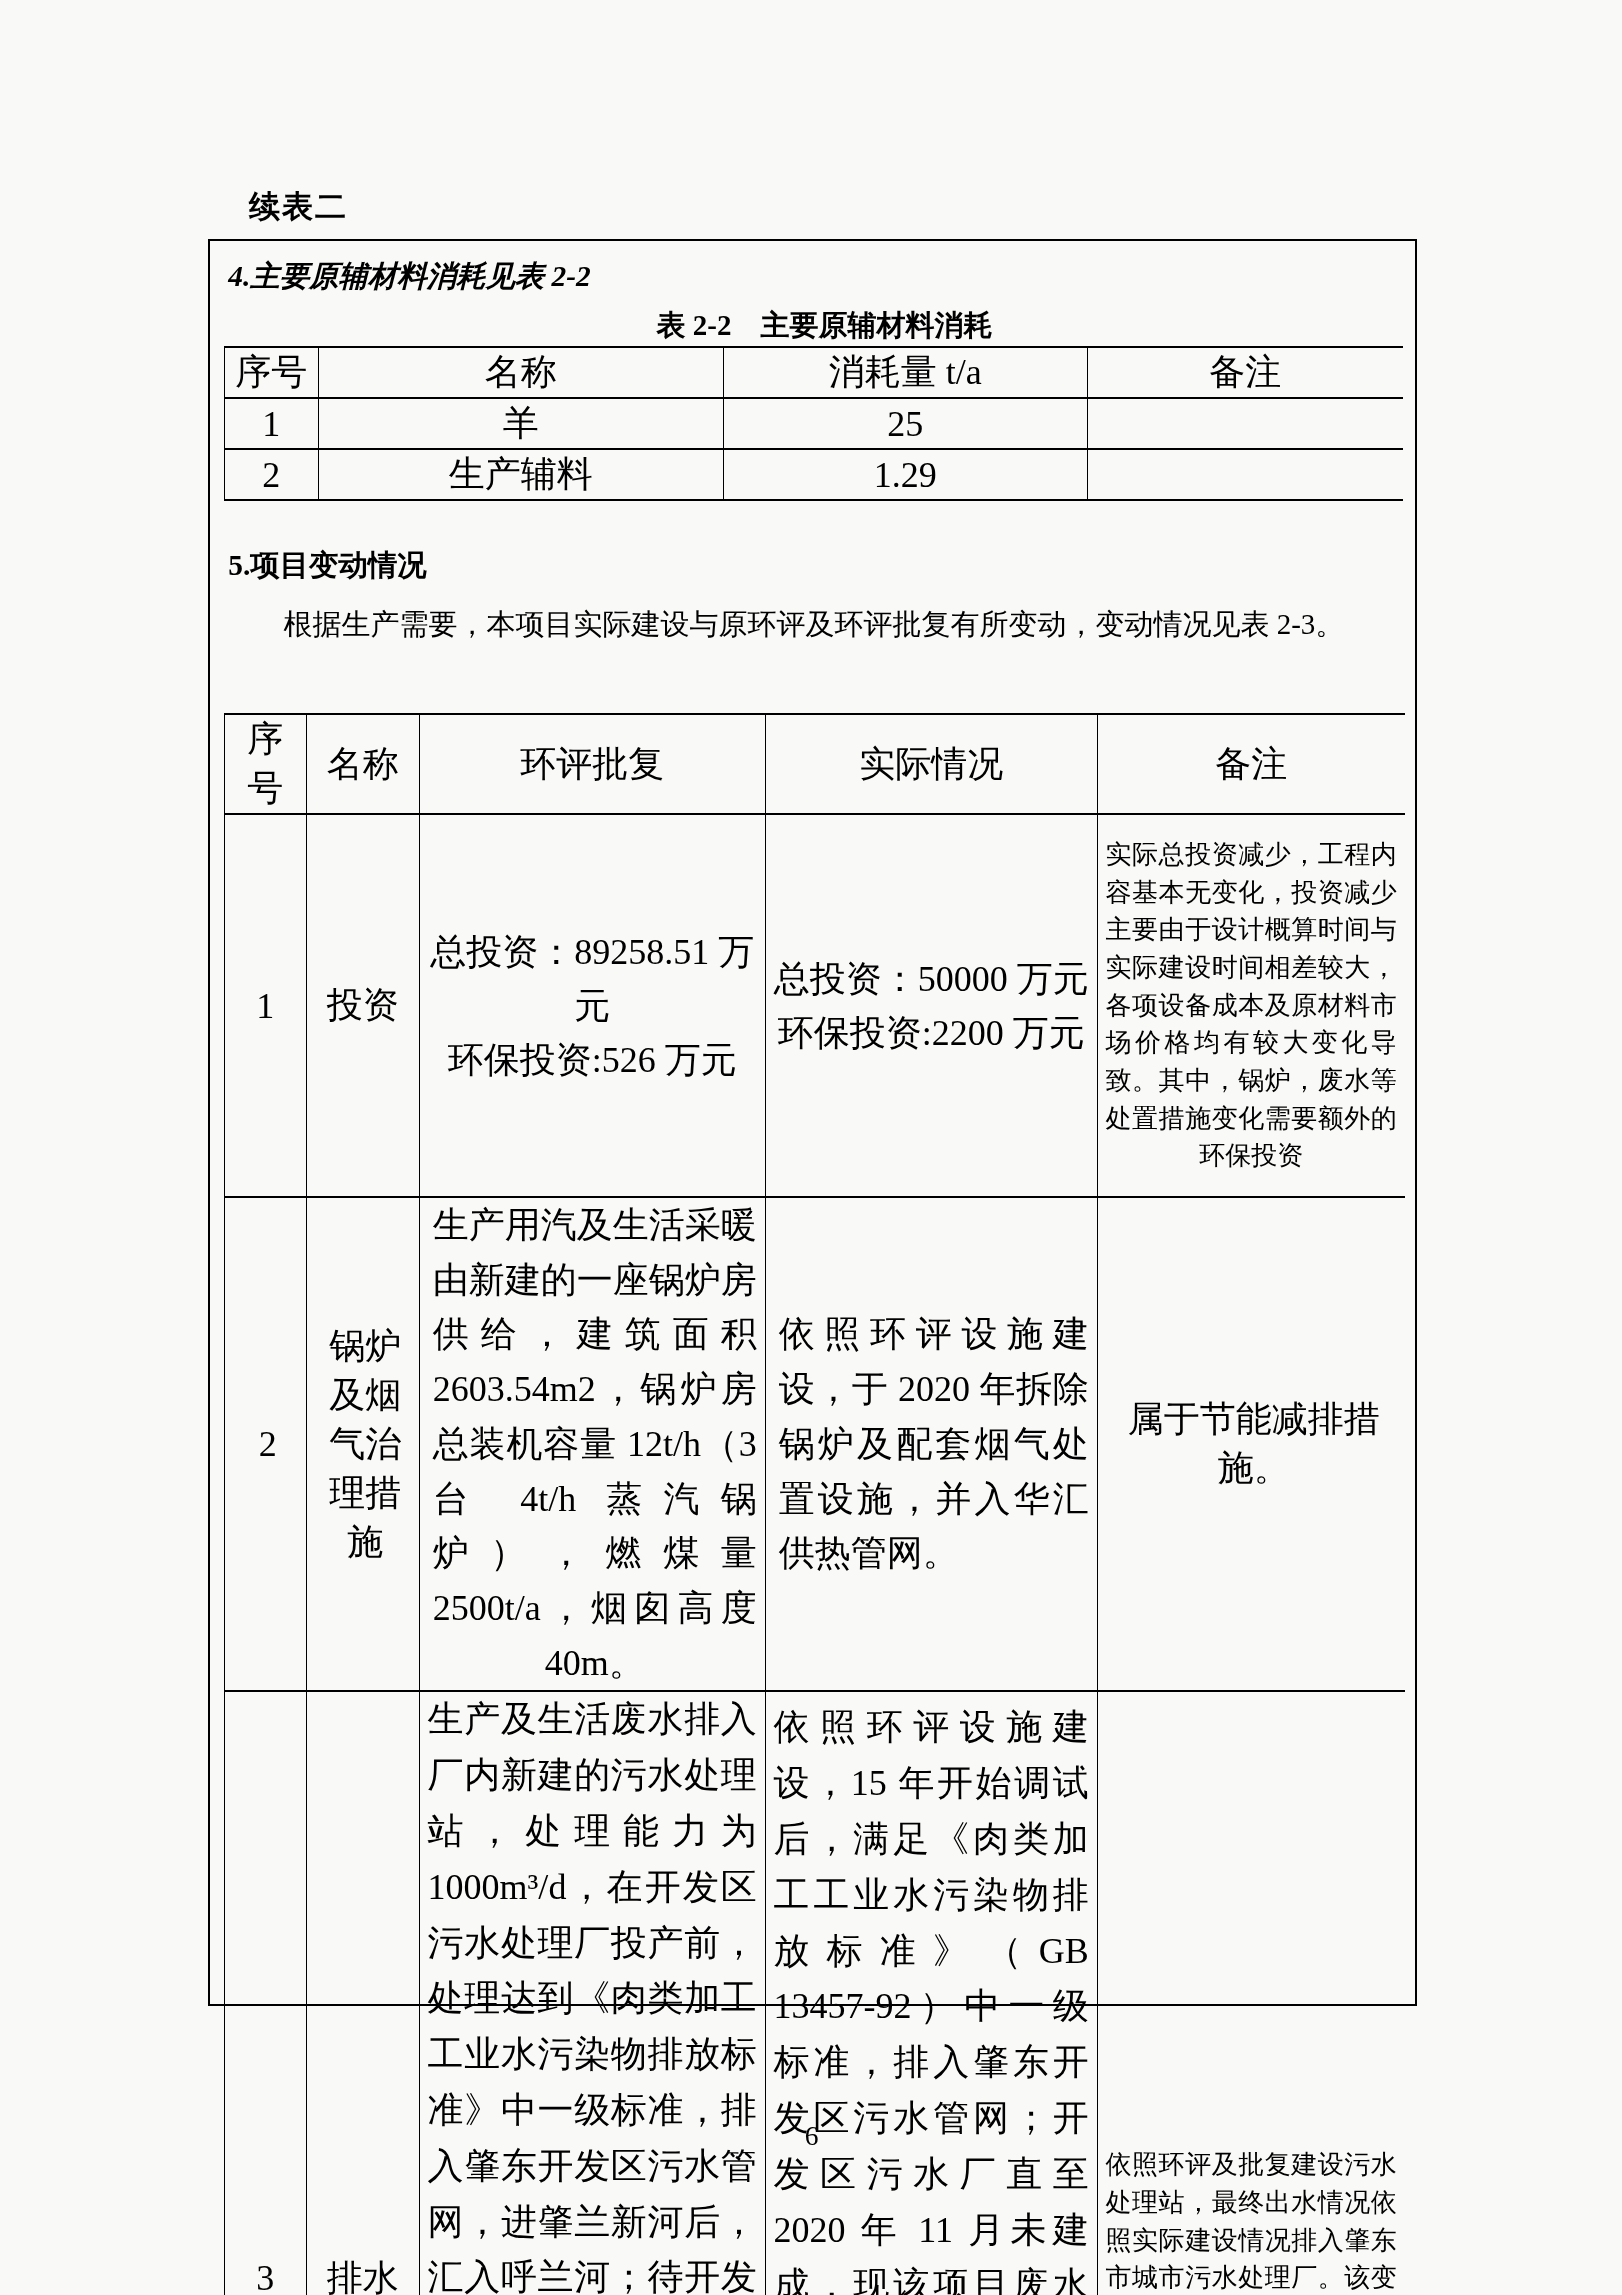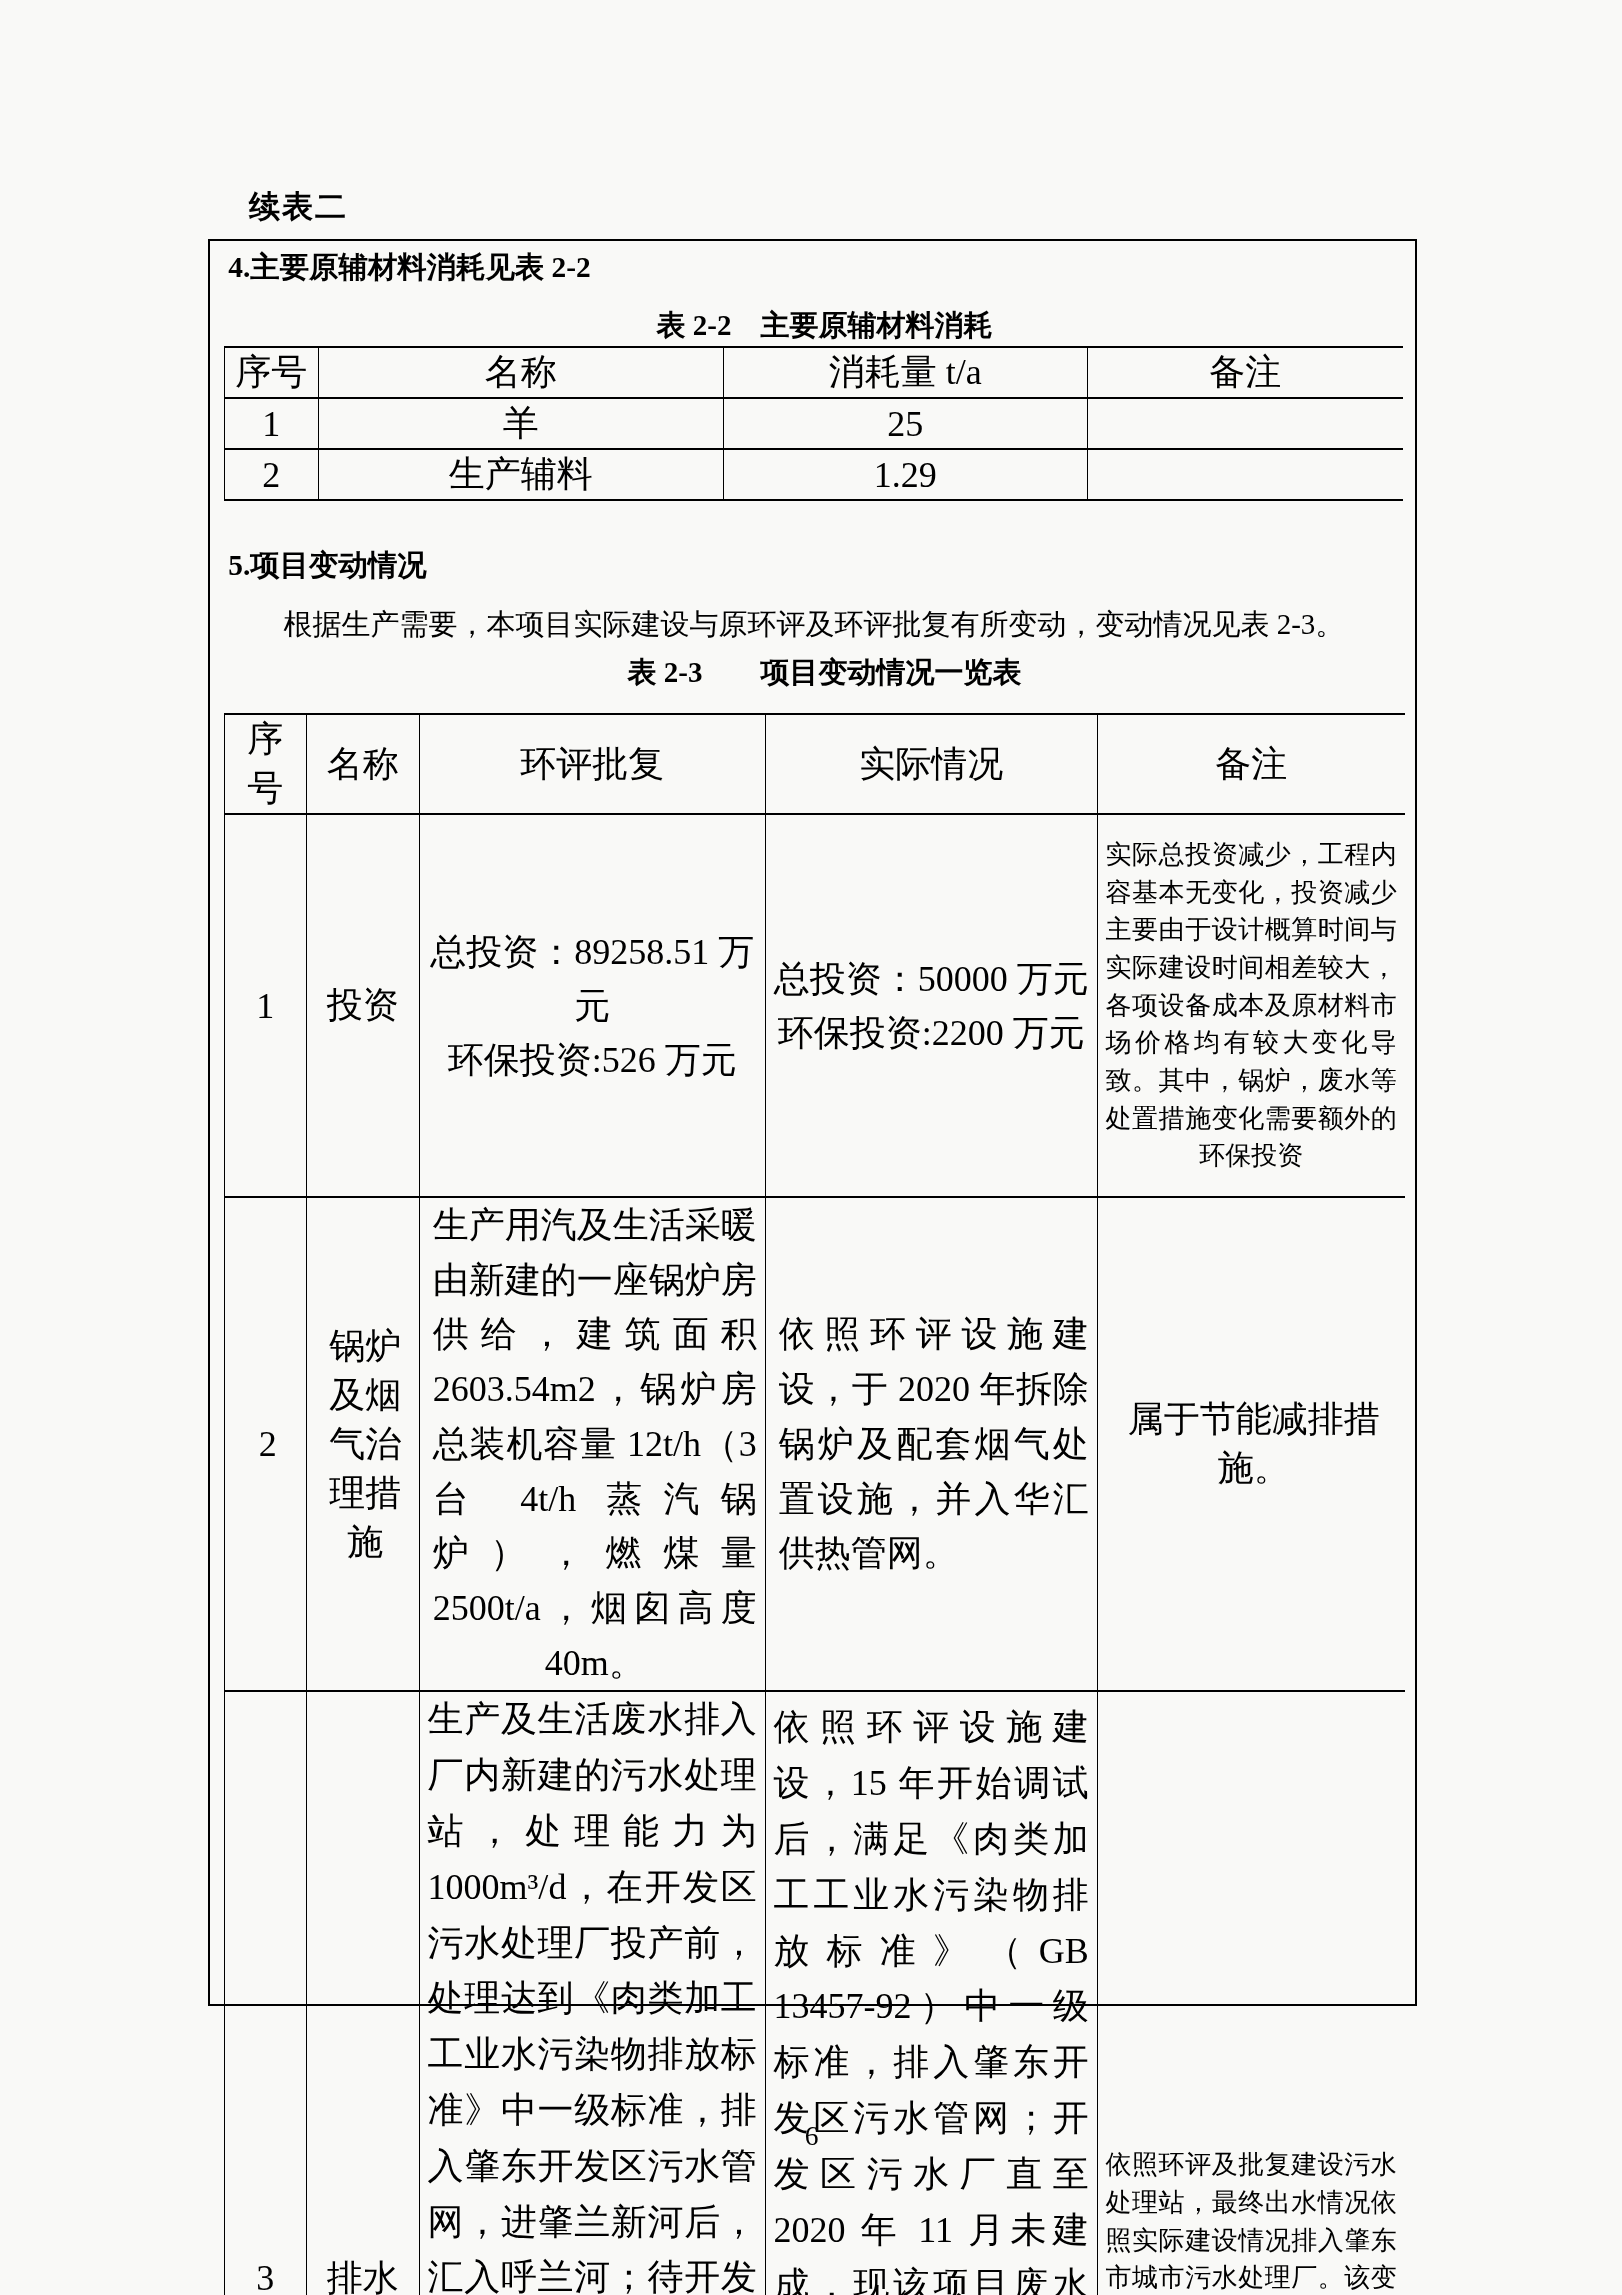--- a/index.html
+++ b/index.html
@@ -18,21 +18,21 @@
   .content-box {
     position:absolute; left:208px; top:239px;
     width:1209px; height:1767px;
     border:2px solid #000;
     box-sizing:border-box;
   }
   .sec-title {
     position:absolute; left:18.3px;
     font-size:29.4px; font-weight:700; white-space:nowrap;
   }
-  .sec4-title { top:7px; }
+  .sec4-title { top:16px;font-style:italic; }
   .sec5-title { top:305px; }
   .tcaption {
     position:absolute; left:0; width:100%;
     text-align:center; font-size:29px; font-weight:700; white-space:pre;padding-left:12px;
   }
   .cap22 { top:65px; }
   .cap23 { top:412px; }
   .para5 {
     position:absolute; left:14.4px; top:361px; width:1153px;
     font-size:29px; line-height:1.55; text-indent:59px;
@@ -113,21 +113,20 @@
         <td class="c-center">1.29</td>
         <td class="c-center"></td>
       </tr>
     </tbody>
   </table>
 
   <div class="sec-title sec5-title">5.项目变动情况</div>
 
   <div class="para5">根据生产需要，本项目实际建设与原环评及环评批复有所变动，变动情况见表 2-3。</div>
 
-  <div class="tcaption cap23">表 2-3　　项目变动情况一览表</div>
 
   <table class="t23">
     <colgroup>
       <col style="width:82px">
         <col style="width:113px">
         <col style="width:346px">
         <col style="width:332px">
         <col style="width:308px">
     </colgroup>
     <thead>

